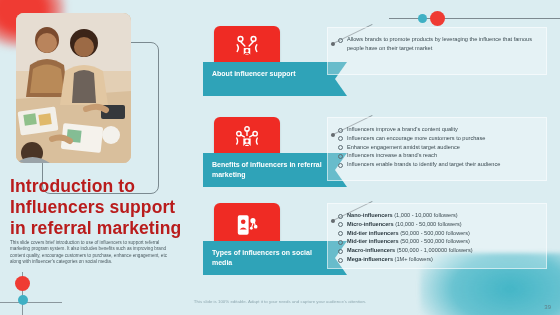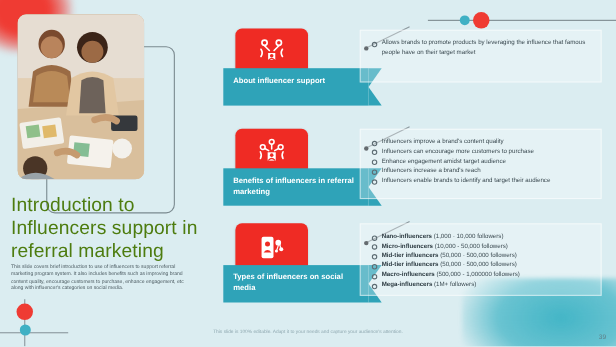--- a/index.html
+++ b/index.html
@@ -36,21 +36,21 @@
     position:absolute;left:16px;top:13px;width:115px;height:150px;
     border-radius:8px;overflow:hidden;background:#cbb29a;
   }
   .photo svg{display:block;width:115px;height:150px;}
   .photo-frame{
     position:absolute;left:42px;top:42px;width:115px;height:150px;
     border:1px solid #7b8a90;border-radius:8px;
   }
   .title{
     position:absolute;left:10px;top:176px;width:185px;
-    font-size:17.5px;line-height:21px;color:#4d7c0f;font-weight:400;
+    font-size:17.5px;line-height:21px;color:#b91c1c;font-weight:700;
     letter-spacing:.1px;
   }
   .desc{
     position:absolute;left:10px;top:240px;width:165px;
     font-size:4.6px;line-height:6.4px;color:#4b5a60;
   }
 
   
   .section{position:absolute;left:203px;}
   .s1{top:26px;}

